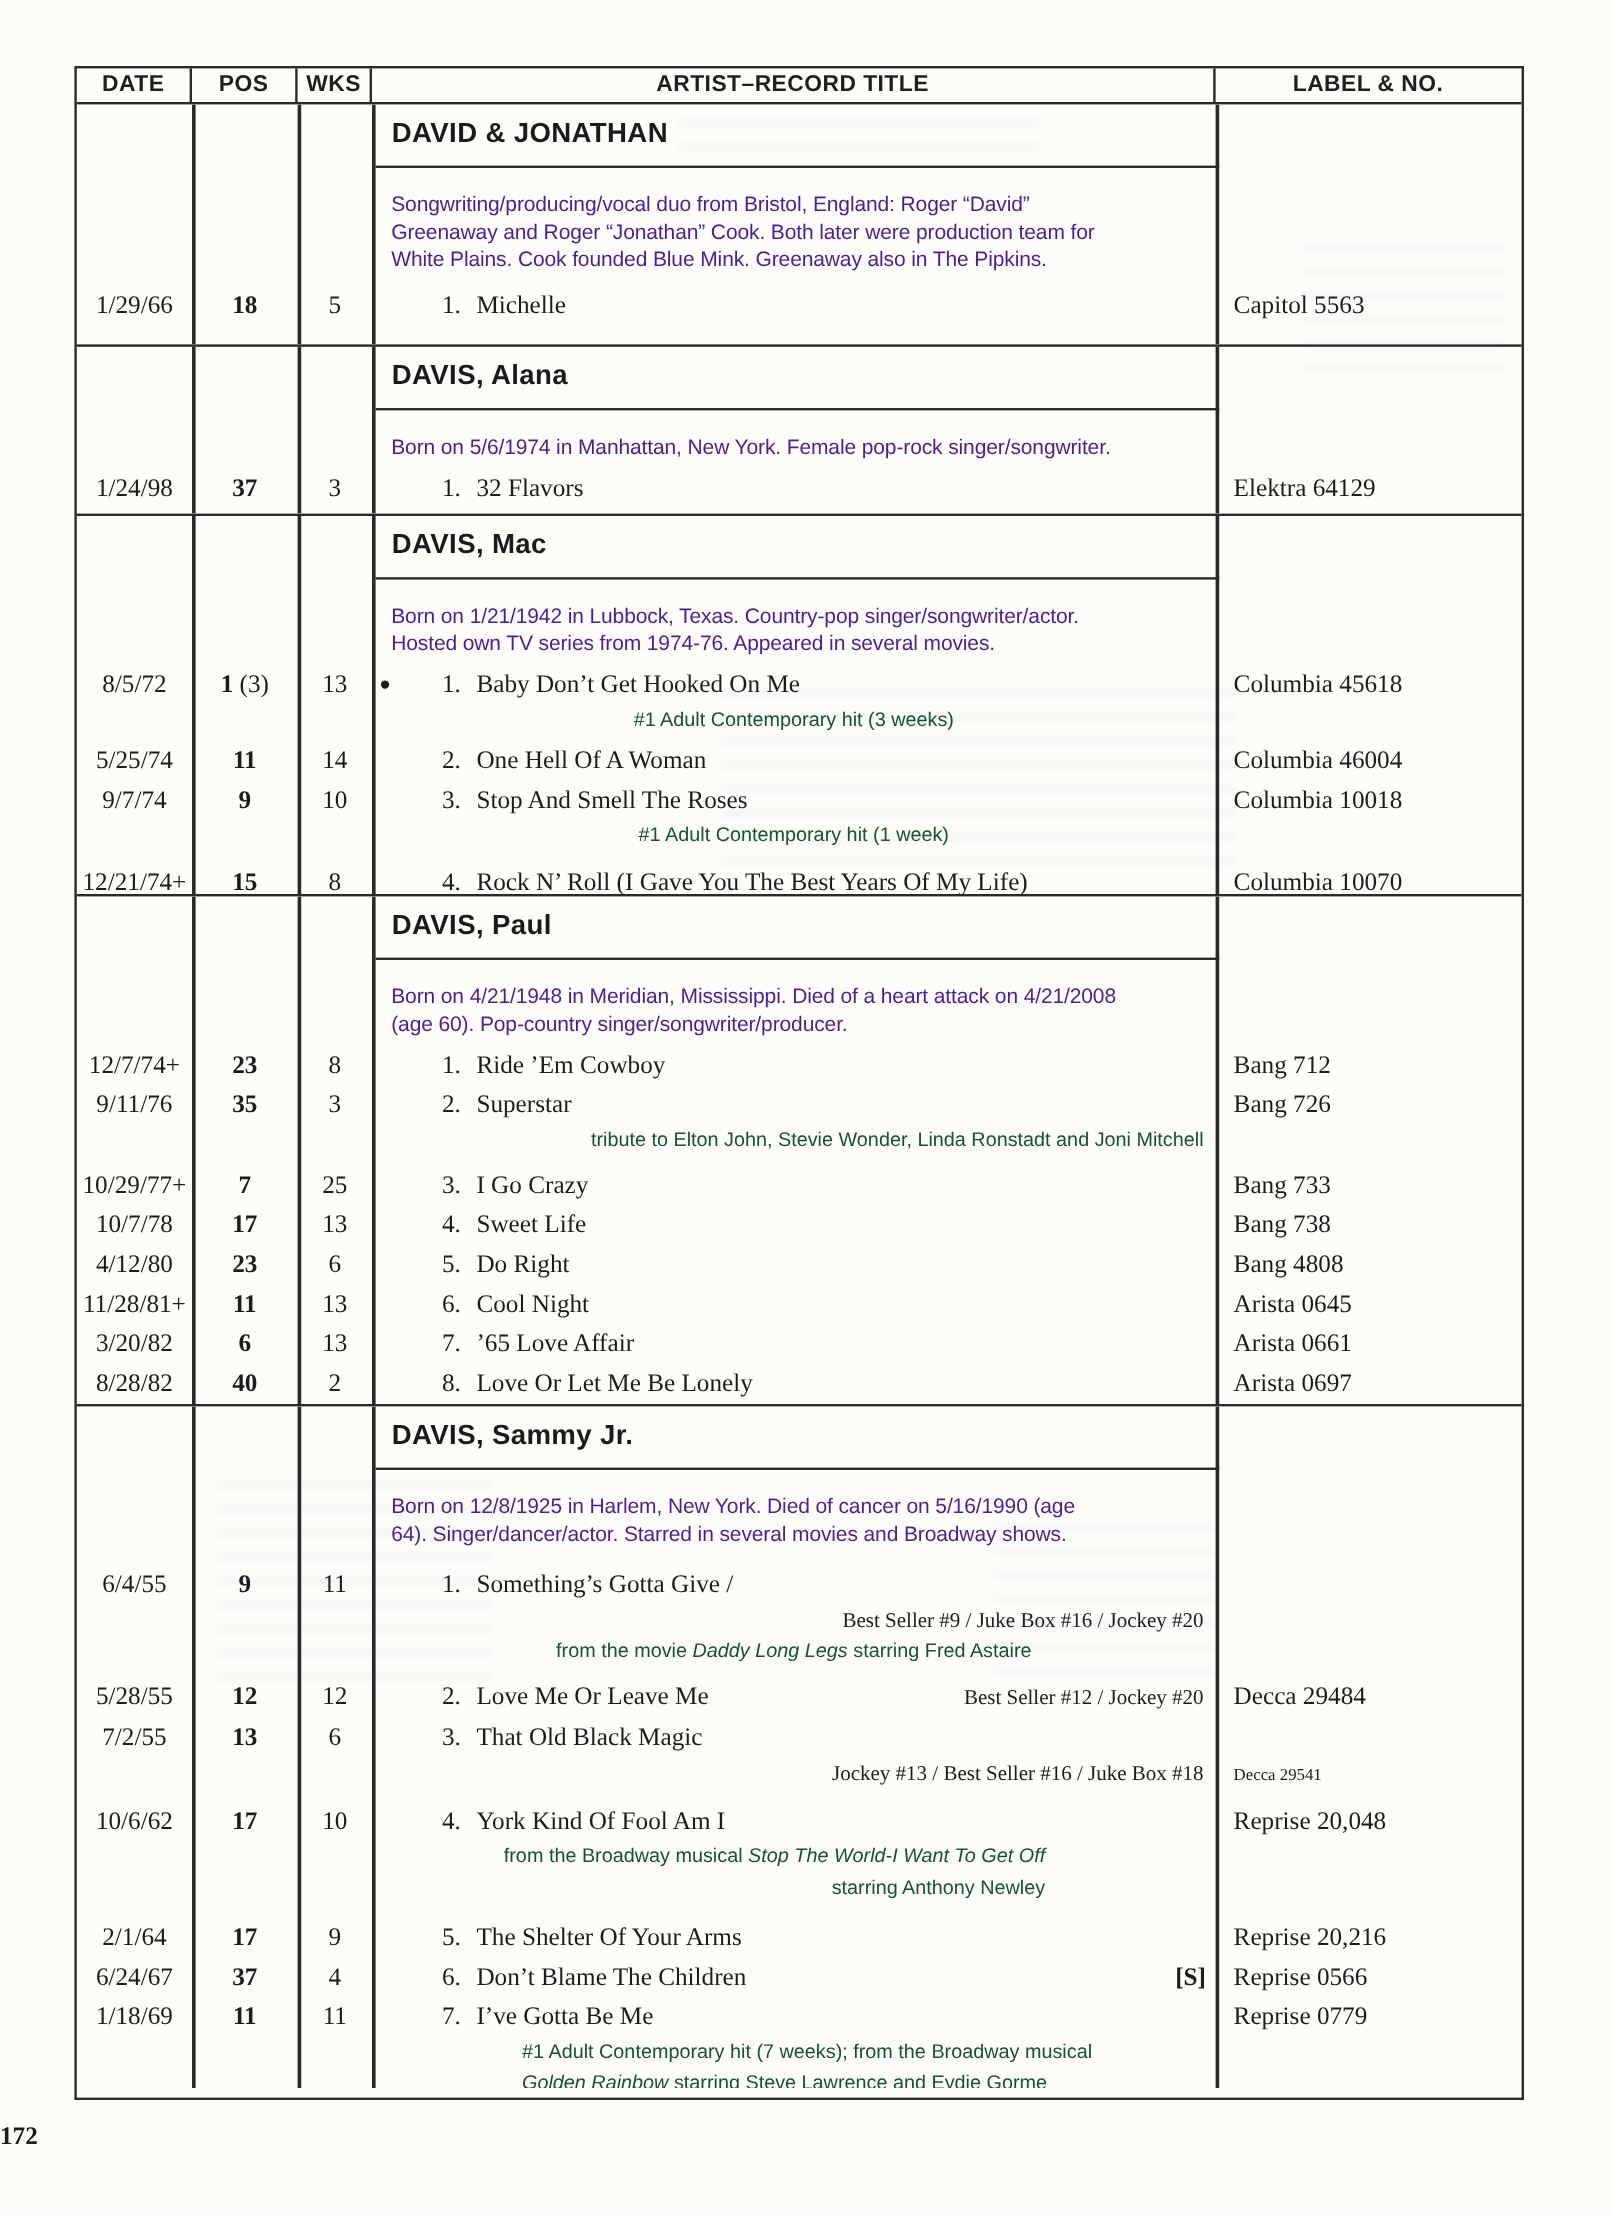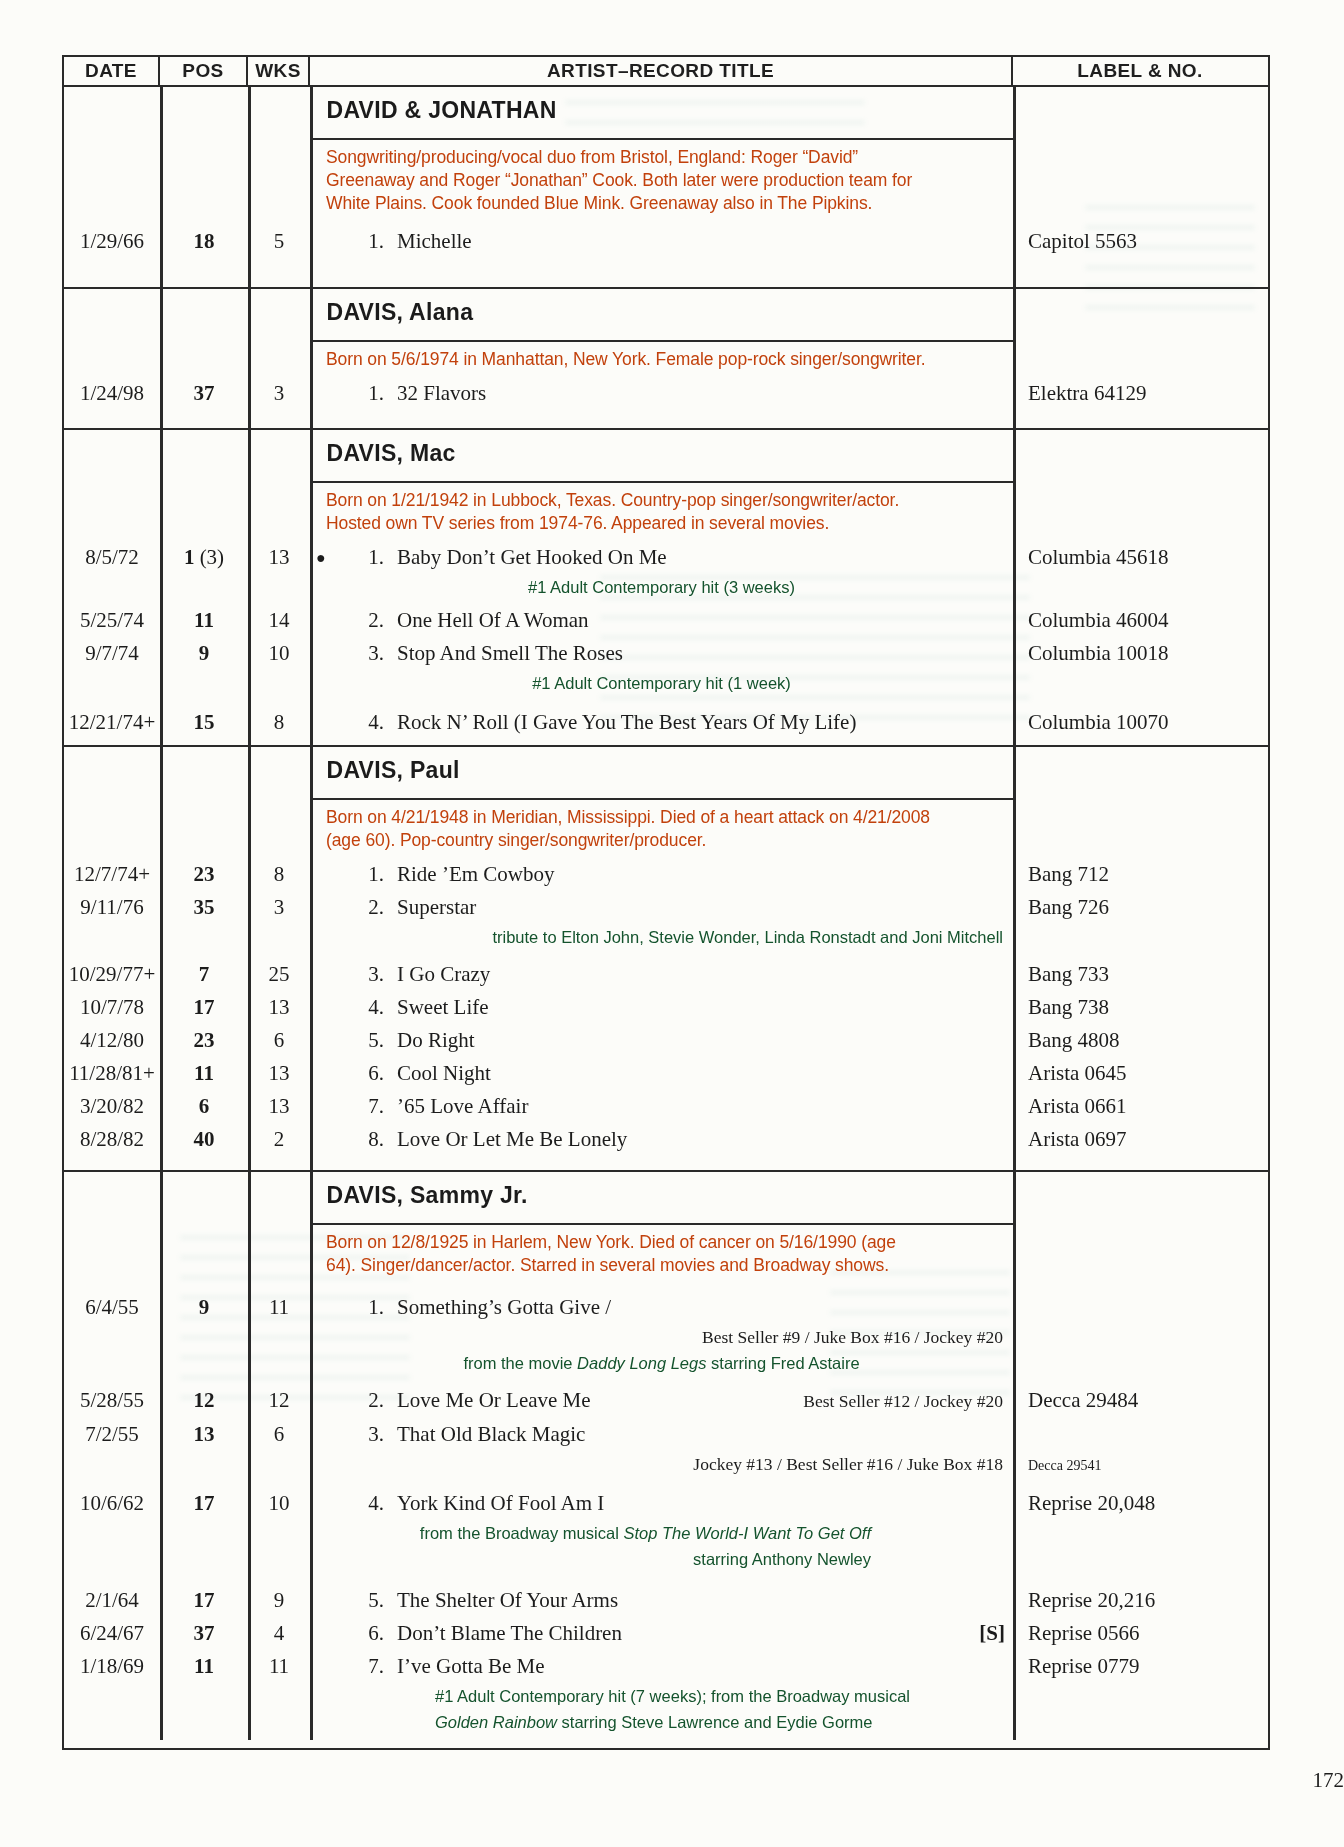--- a/index.html
+++ b/index.html
@@ -21,21 +21,21 @@
   .sec{position:relative;box-sizing:border-box;border-bottom:2.5px solid #2a2a2a;overflow:hidden;}
   .s1{height:202px}.s2{height:141px}.s3{height:317px}.s4{height:425px}
   .s5{height:568px;border-bottom:none;}
   .vl{position:absolute;top:0;bottom:0;width:2.5px;background:#2a2a2a;}
   .vl1{left:96px}.vl2{left:184px}.vl3{left:246px}.vl4{left:949px}
   .aheader{margin-left:248.5px;width:703px;box-sizing:border-box;
            border-bottom:2.5px solid #2a2a2a;padding:10px 0 14px 14px;}
   .aname{font-family:"Liberation Sans",sans-serif;font-weight:bold;font-size:23px;
          letter-spacing:.3px;color:#1b1b1b;}
   .bio{margin-left:262px;width:625px;font-family:"Liberation Sans",sans-serif;
-       font-size:17.5px;line-height:23px;color:#c2410c;letter-spacing:-.1px;margin-top:6px;}
+       font-size:17.5px;line-height:23px;color:#4c1d95;letter-spacing:-.1px;margin-top:19px;}
   .bio.w600{width:600px;}
   
   .row{display:grid;grid-template-columns:96px 88px 62px 703px 254px;
        align-items:baseline;font-size:21px;line-height:33px;}
   .cd{grid-column:1;text-align:center;}
   .cp{grid-column:2;text-align:center;}
   .posv{font-weight:bold;}
   .pe{font-weight:normal;}
   .cw{grid-column:3;text-align:center;}
   .ct{grid-column:4;position:relative;display:flex;align-items:baseline;padding-left:28px;box-sizing:border-box;}
@@ -52,21 +52,21 @@
   .nl{grid-column:5;padding-left:15px;font-size:14px;box-sizing:border-box;}
   .cn{font-family:"Liberation Sans",sans-serif;font-size:16.5px;color:#14532d;}
   .sn{font-family:"Liberation Serif",serif;font-size:17.5px;color:#1c1c1c;}
   .ctr{text-align:center;}
   .rt{text-align:right;padding-right:10px;}
   .nb1{margin-left:56px;width:505px;text-align:right;}
   .nb2{margin-left:125px;width:490px;text-align:left;}
   
   .mt4{margin-top:4px}.mt6{margin-top:6px}.mt8{margin-top:8px}
   .mt10{margin-top:10px}.mt12{margin-top:12px}.mt14{margin-top:14px}
-  .pageno{position:absolute;left:0;right:0;top:1768px;text-align:right;font-size:21px;color:#1c1c1c;}
+  .pageno{position:absolute;left:0;right:0;top:1768px;text-align:left;font-size:21px;color:#1c1c1c;font-weight:bold;}
 </style>
 </head>
 <body>
 
 <div class="page">
 
   <div class="ghost" style="left:565px;top:100px;width:300px;height:26px"></div>
   <div class="ghost" style="left:1085px;top:205px;width:170px;height:120px"></div>
   <div class="ghost" style="left:600px;top:575px;width:430px;height:150px"></div>
   <div class="ghost" style="left:180px;top:1235px;width:230px;height:170px"></div>

